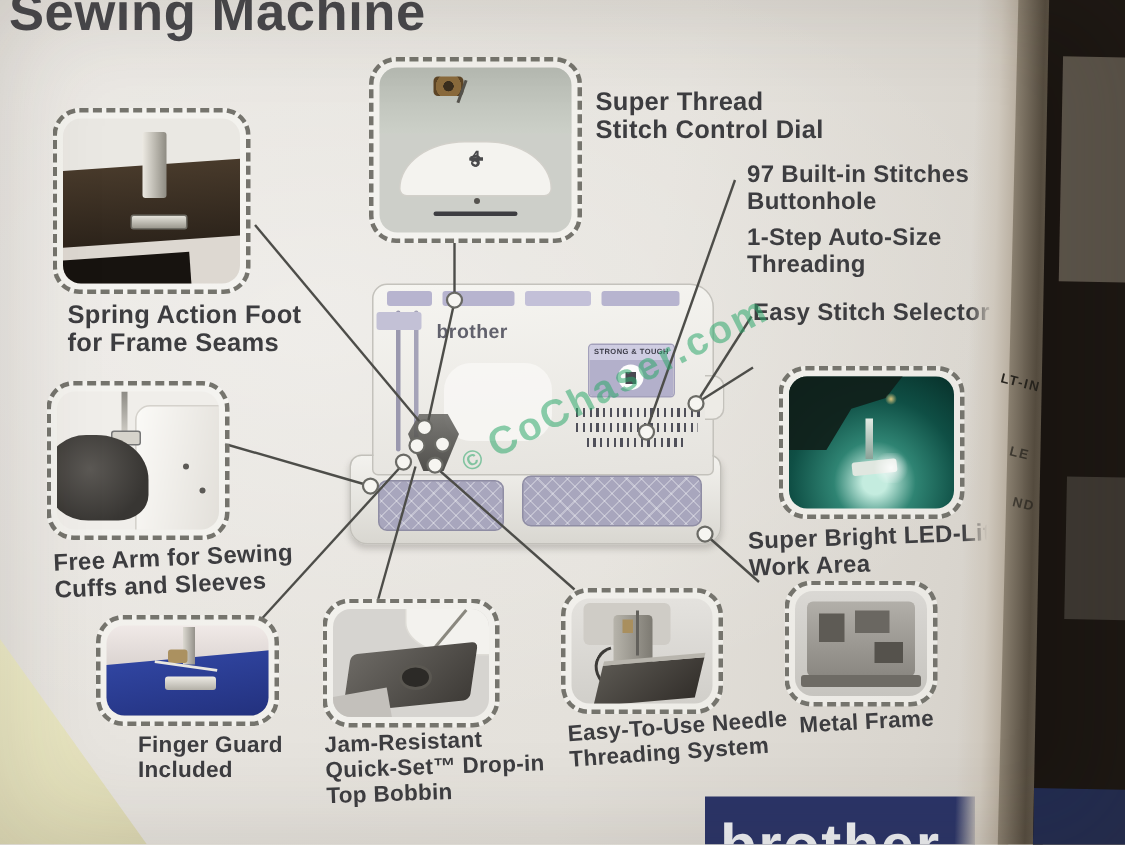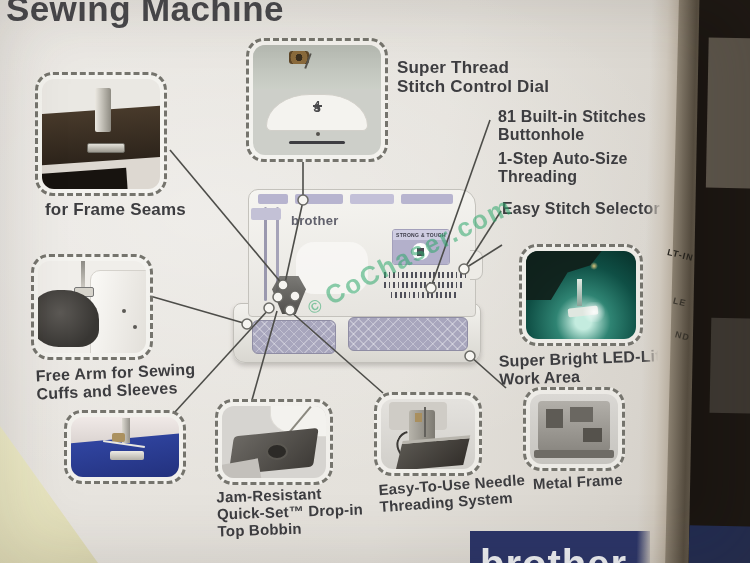--- a/index.html
+++ b/index.html
@@ -215,40 +215,45 @@
       <i style="left:60%;top:48%;width:22%;height:20%;background:#55524c;"></i>
       <i style="left:5%;right:5%;bottom:8%;height:12%;background:#6e6b65;border-radius:2px;"></i>
     </div>
   </div>
 
   <div class="lbl f17" style="left:397px;top:58px;">
     <span>Super Thread</span>
     <span>Stitch Control Dial</span>
   </div>
   <div class="lbl f16" style="left:498px;top:108px;">
-    <span>81 Built-in Stitches</span>
+    <span>97 Built-in Stitches</span>
     <span>Buttonhole</span>
   </div>
   <div class="lbl f16" style="left:498px;top:150px;">
     <span>1-Step Auto-Size</span>
     <span>Threading</span>
   </div>
   <div class="lbl f16" style="left:502px;top:200px;">
     <span>Easy Stitch Selector</span>
   </div>
   <div class="lbl f16" style="left:499px;top:350px;transform:rotate(-2deg);">
     <span>Super Bright LED-Lit</span>
     <span>Work Area</span>
   </div>
   <div class="lbl f17" style="left:45px;top:200px;">
+    <span>Spring Action Foot</span>
     <span>for Frame Seams</span>
   </div>
   <div class="lbl f16" style="left:36px;top:364px;transform:rotate(-2.5deg);">
     <span>Free Arm for Sewing</span>
     <span>Cuffs and Sleeves</span>
+  </div>
+  <div class="lbl f15" style="left:92px;top:489px;">
+    <span>Finger Guard</span>
+    <span>Included</span>
   </div>
   <div class="lbl f15" style="left:217px;top:487px;transform:rotate(-2deg);">
     <span>Jam-Resistant</span>
     <span>Quick-Set™ Drop-in</span>
     <span>Top Bobbin</span>
   </div>
   <div class="lbl f15" style="left:379px;top:477px;transform:rotate(-4deg);">
     <span>Easy-To-Use Needle</span>
     <span>Threading System</span>
   </div>

